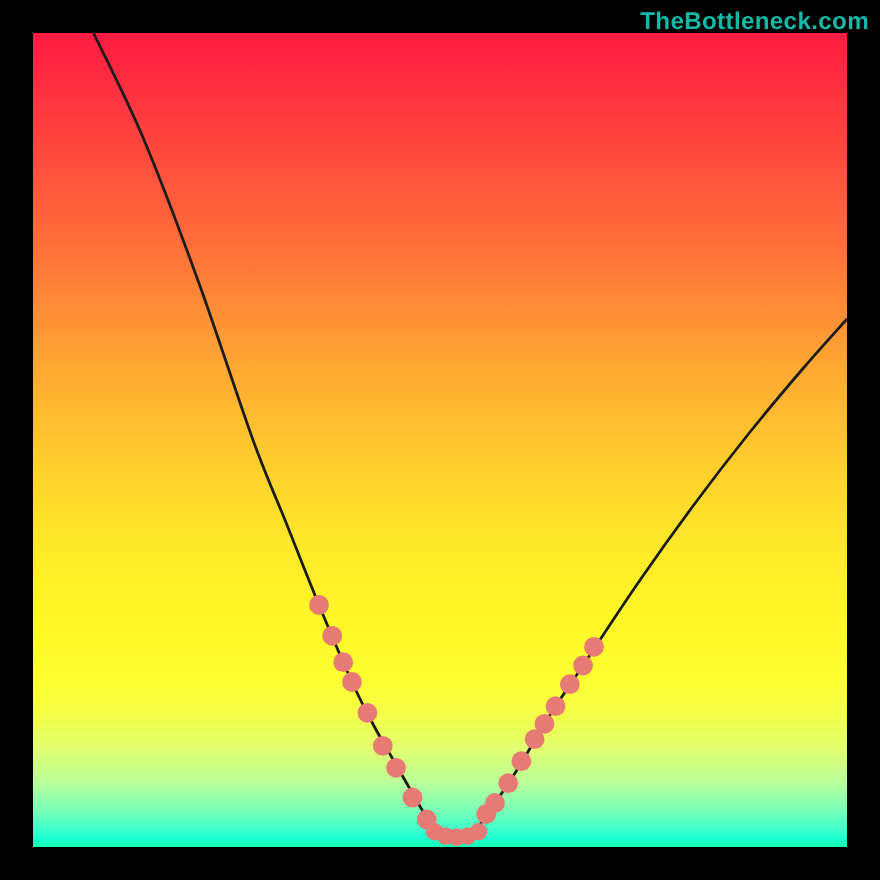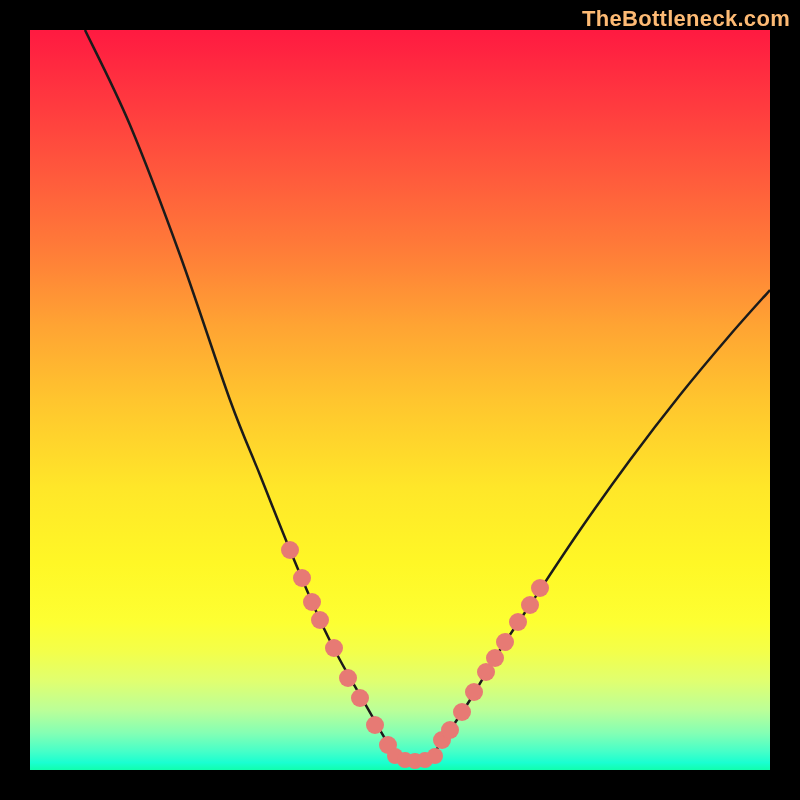--- a/index.html
+++ b/index.html
@@ -14,21 +14,21 @@
   .frame {
     position: relative;
     width: 800px;
     height: 800px;
     background: #000;
   }
   .watermark {
     position: absolute;
     top: 6px;
     right: 10px;
-    color: #fdba74;
+    color: #14b8a6;
     font-size: 22px;
     font-weight: 600;
     letter-spacing: 0.3px;
     z-index: 10;
   }
   .plot {
     position: absolute;
     left: 30px;
     top: 30px;
     width: 740px;

